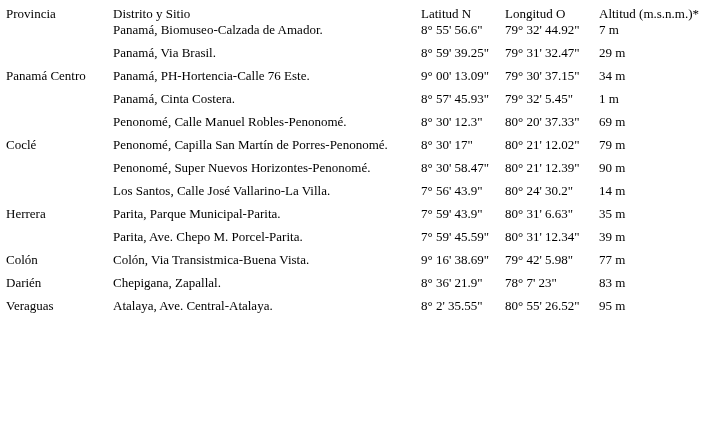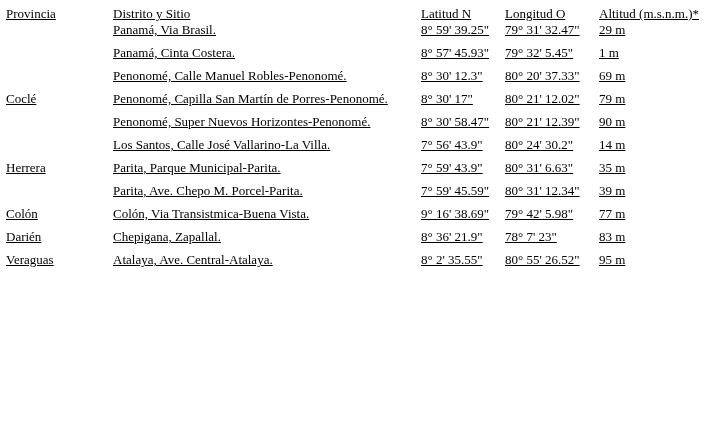--- a/index.html
+++ b/index.html
@@ -13,21 +13,20 @@
     font-family: "Liberation Serif", serif;
     color: #000000;
     overflow: hidden;
   }
   .sheet {
     position: relative;
     width: 720px;
     height: 432px;
     box-sizing: border-box;
     padding: 6px 4px 0 6px;
-    text-decoration: underline;
   }
   table.data {
     border-collapse: collapse;
     width: 712px;
     table-layout: fixed;
     font-size: 13.0px;
     line-height: 1.0;
   }
   table.data col.c-prov { width: 107px; }
   table.data col.c-site { width: 308px; }
@@ -70,24 +69,38 @@
         <th>Provincia</th>
         <th>Distrito y Sitio</th>
         <th>Latitud N</th>
         <th>Longitud O</th>
         <th>Altitud (m.s.n.m.)*</th>
       </tr>
     </thead>
     <tbody>
       <tr>
         <td class="prov-cell"></td>
+        <td>Panamá, Biomuseo-Calzada de Amador.</td>
+        <td>8° 55' 56.6"</td>
+        <td>79° 32' 44.92"</td>
+        <td>7 m</td>
+      </tr>
+      <tr>
+        <td class="prov-cell"></td>
         <td>Panamá, Via Brasil.</td>
         <td>8° 59' 39.25"</td>
         <td>79° 31' 32.47"</td>
         <td>29 m</td>
+      </tr>
+      <tr>
+        <td class="prov-cell">Panamá Centro</td>
+        <td>Panamá, PH-Hortencia-Calle 76 Este.</td>
+        <td>9° 00' 13.09"</td>
+        <td>79° 30' 37.15"</td>
+        <td>34 m</td>
       </tr>
       <tr>
         <td class="prov-cell"></td>
         <td>Panamá, Cinta Costera.</td>
         <td>8° 57' 45.93"</td>
         <td>79° 32' 5.45"</td>
         <td>1 m</td>
       </tr>
       <tr>
         <td class="prov-cell"></td>

